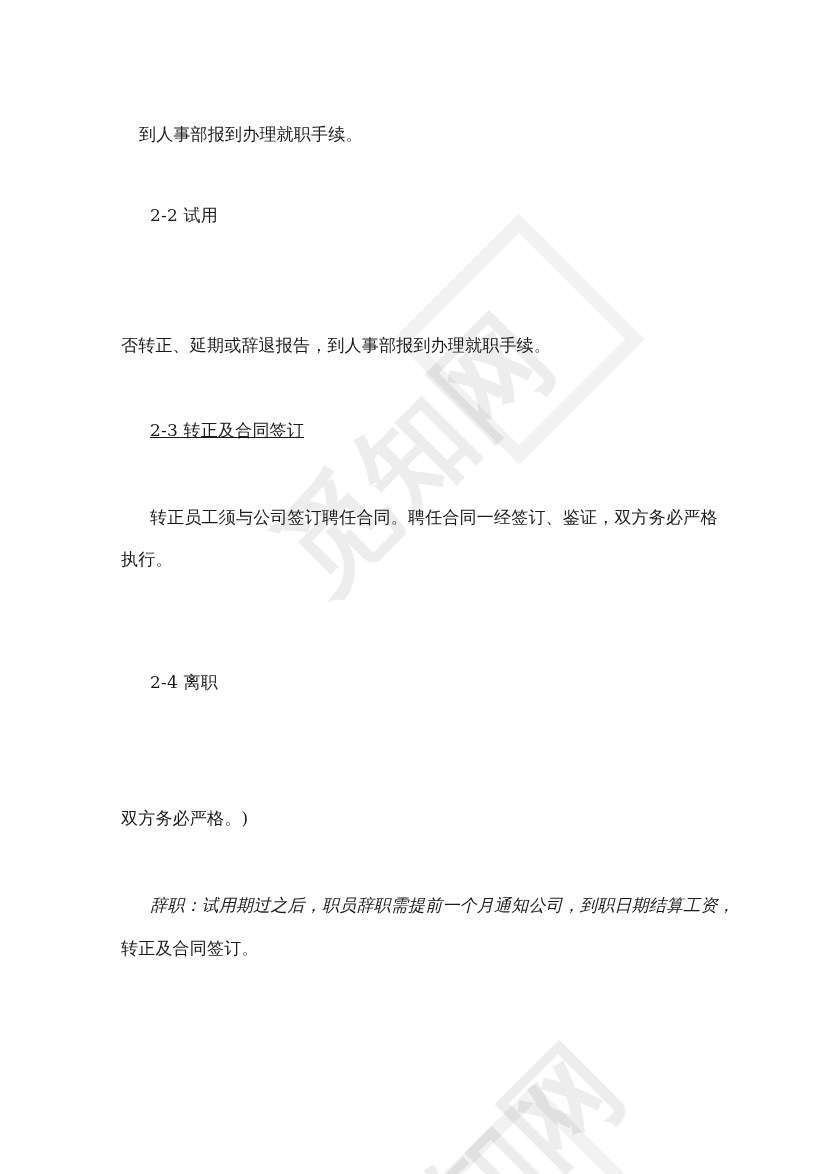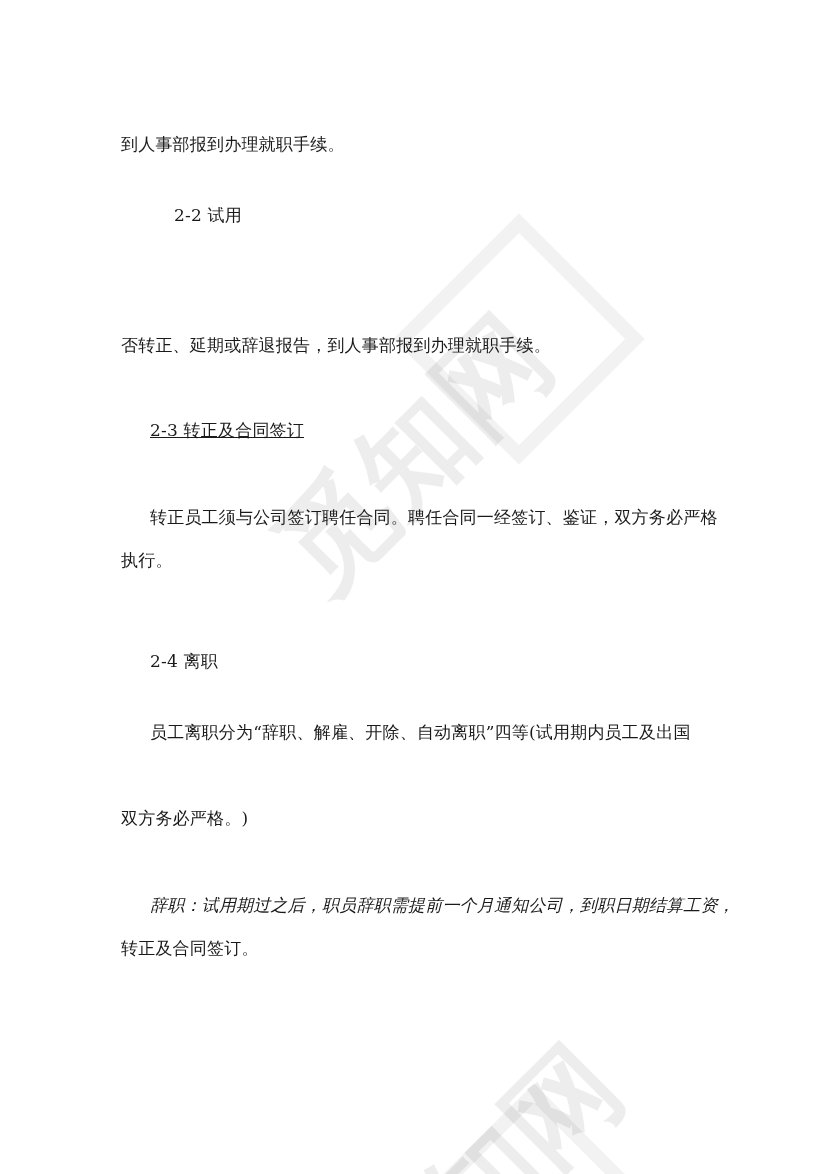--- a/index.html
+++ b/index.html
@@ -61,25 +61,24 @@
 <body>
 
 <div class="page">
 
   <div class="diamond" style="left:430px; top:250px; width:150px; height:150px;"></div>
   <div class="diamond" style="left:445px; top:1120px; width:150px; height:150px;"></div>
 
   <div class="watermark wm-main">觅知网</div>
   <div class="watermark wm-bottom">觅知网</div>
 
-  <div class="line" style="top:134px;">到人事部报到办理就职手续。</div>
-  <div class="line indent" style="top:205px;margin-left:24px;">2-2 试用</div>
+  <div class="line" style="top:124px;margin-left:18px;">到人事部报到办理就职手续。</div>
+  <div class="line indent" style="top:205px;">2-2 试用</div>
   <div class="line" style="top:335px;">否转正、延期或辞退报告，到人事部报到办理就职手续。</div>
   <div class="line indent" style="top:420px;text-decoration:underline;">2-3 转正及合同签订</div>
   <div class="line indent" style="top:507px;text-align:right;">转正员工须与公司签订聘任合同。聘任合同一经签订、鉴证，双方务必严格</div>
-  <div class="line" style="top:550px;">执行。</div>
-  <div class="line indent" style="top:651px;">2-4 离职</div>
-  <div class="line indent" style="top:722px;">员工离职分为“辞职、解雇、开除、自动离职”四等(试用期内员工及出国</div>
+  <div class="line" style="top:550px;font-family:Liberation Serif, serif;">执行。</div>
+  <div class="line indent" style="top:672px;">2-4 离职</div>
   <div class="line" style="top:808px;">双方务必严格。)</div>
   <div class="line indent" style="top:895px;font-style:italic;">辞职：试用期过之后，职员辞职需提前一个月通知公司，到职日期结算工资，</div>
   <div class="line" style="top:938px;">转正及合同签订。</div>
 
 </div>
 
 </body></html>

